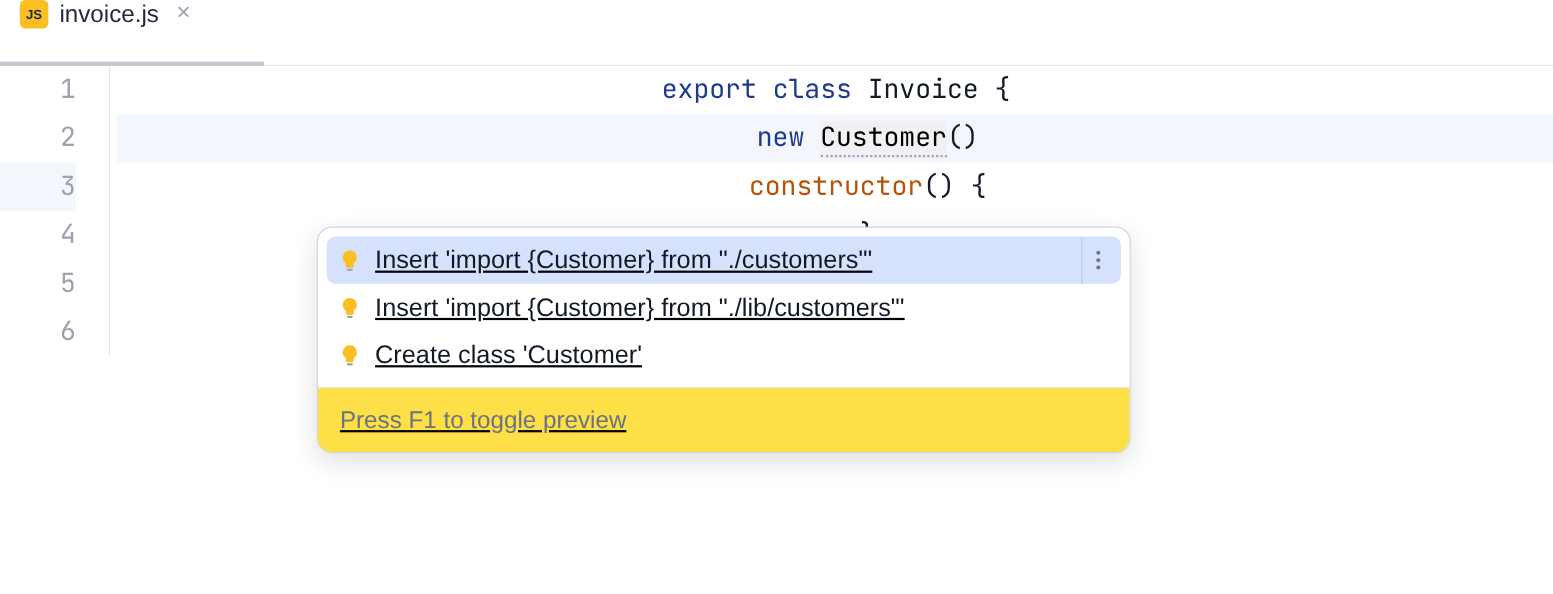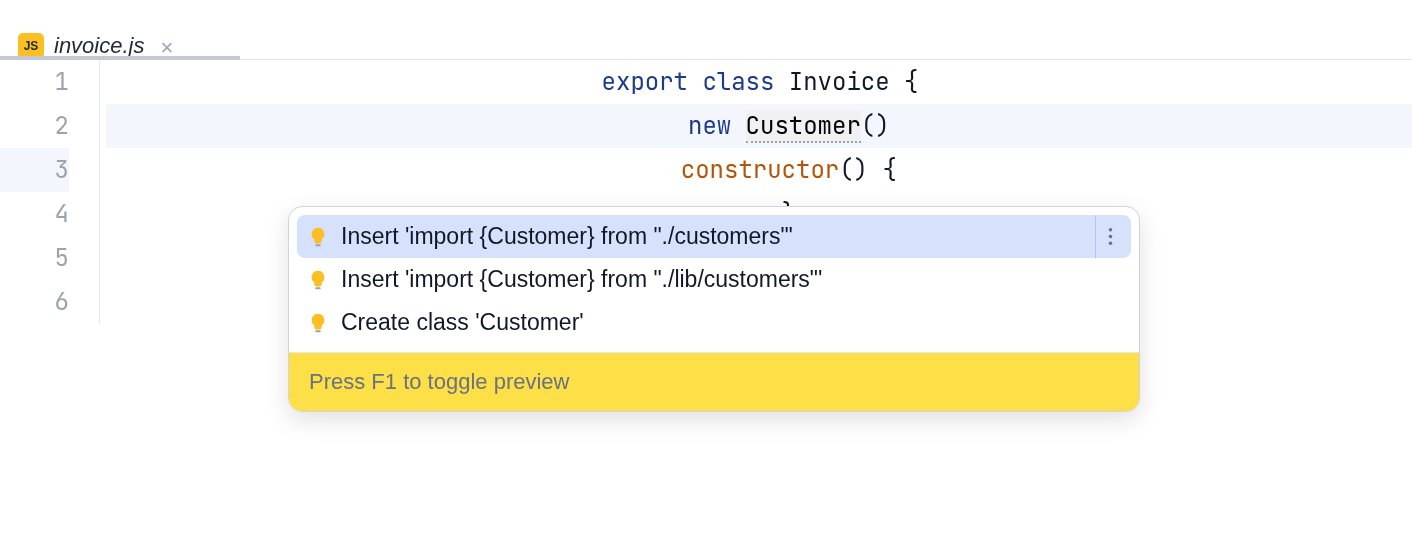--- a/index.html
+++ b/index.html
@@ -13,21 +13,21 @@
   }
   .tab-bar {
     height: 60px;
     display: flex;
     align-items: center;
     border-bottom: 1px solid #e5e7eb;
     position: relative;
   }
   .tab {
     display: flex;
-    align-items: flex-end;
+    align-items: flex-start;
     gap: 10px;
     padding: 0 18px;
     height: 100%;
     position: relative;
   }
   .tab-underline {
     position: absolute;
     bottom: -1px;
     left: 0;
     width: 240px;
@@ -42,21 +42,20 @@
     display: flex;
     align-items: center;
     justify-content: center;
     font-size: 12px;
     font-weight: 700;
     color: #1f2937;
   }
   .tab-title {
     font-size: 22px;
     color: #1f2937;
-    font-style: italic;
   }
   .tab-close {
     color: #9ca3af;
     font-size: 22px;
     margin-left: 6px;
     line-height: 1;
     cursor: pointer;
   }
   .editor {
     display: flex;
@@ -90,26 +89,27 @@
   .fn { color: #b45309; }
   .plain { color: #111827; }
   .warn {
     border-bottom: 2px dotted #9ca3af;
     background: #f1f0f3;
   }
   .popup {
     position: absolute;
     left: 288px;
     top: 206px;
-    width: 852px;
+    width: 740px;
     background: #fff;
     border: 1px solid #d1d5db;
     border-radius: 14px;
     box-shadow: 0 8px 24px rgba(0,0,0,0.12);
     overflow: hidden;
+    text-decoration: underline;
   }
   .popup-items {
     padding: 8px;
   }
   .popup-item {
     display: flex;
     align-items: center;
     gap: 12px;
     padding: 8px 10px;
     border-radius: 8px;

